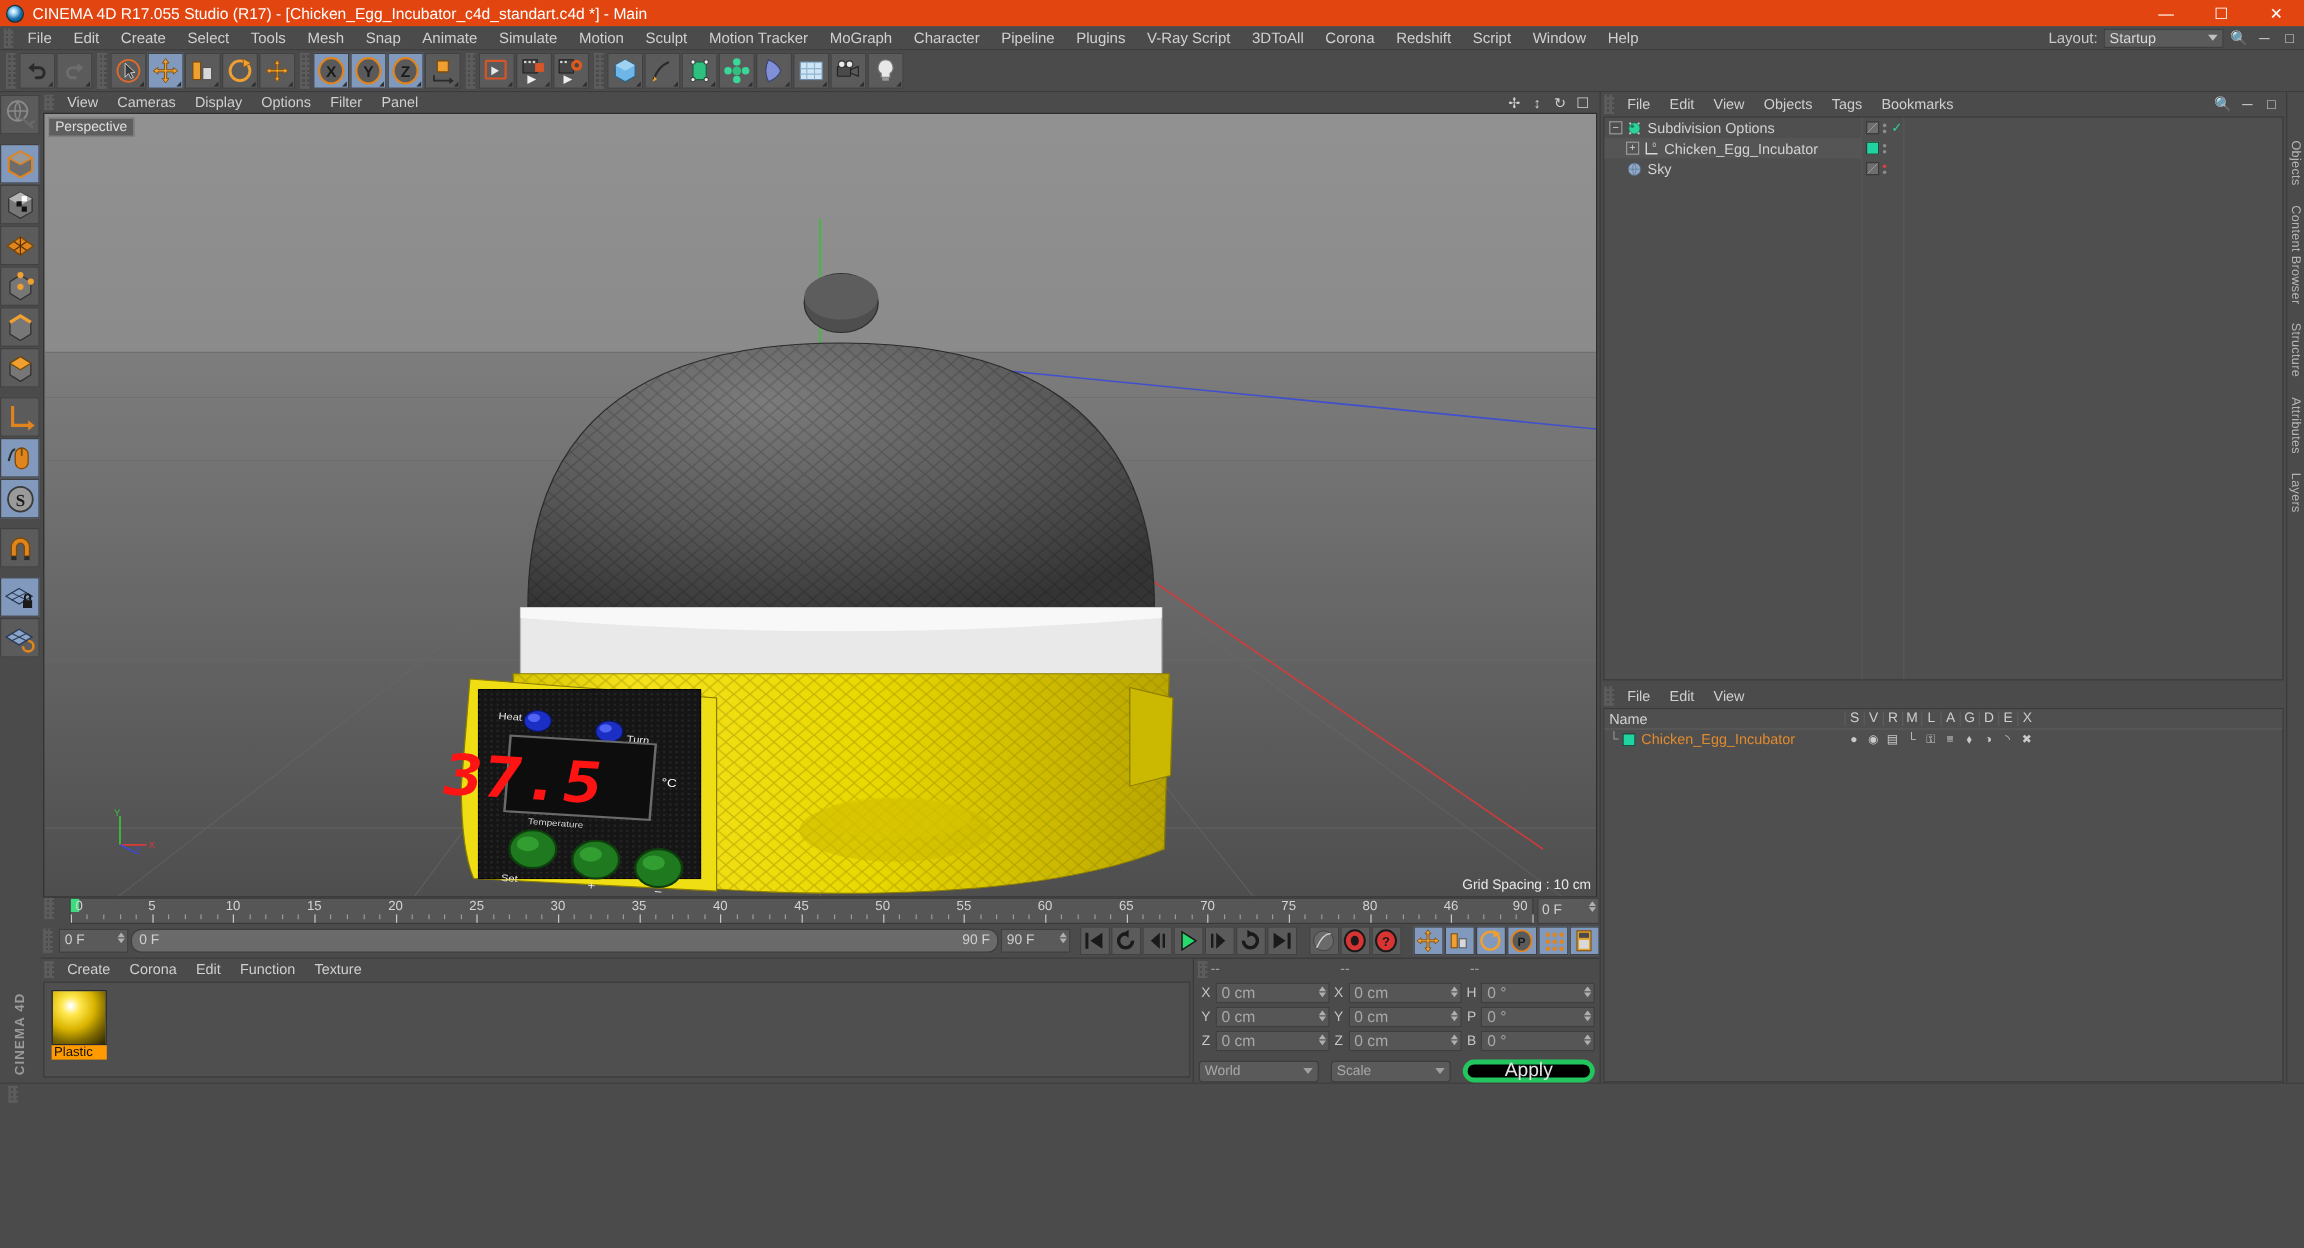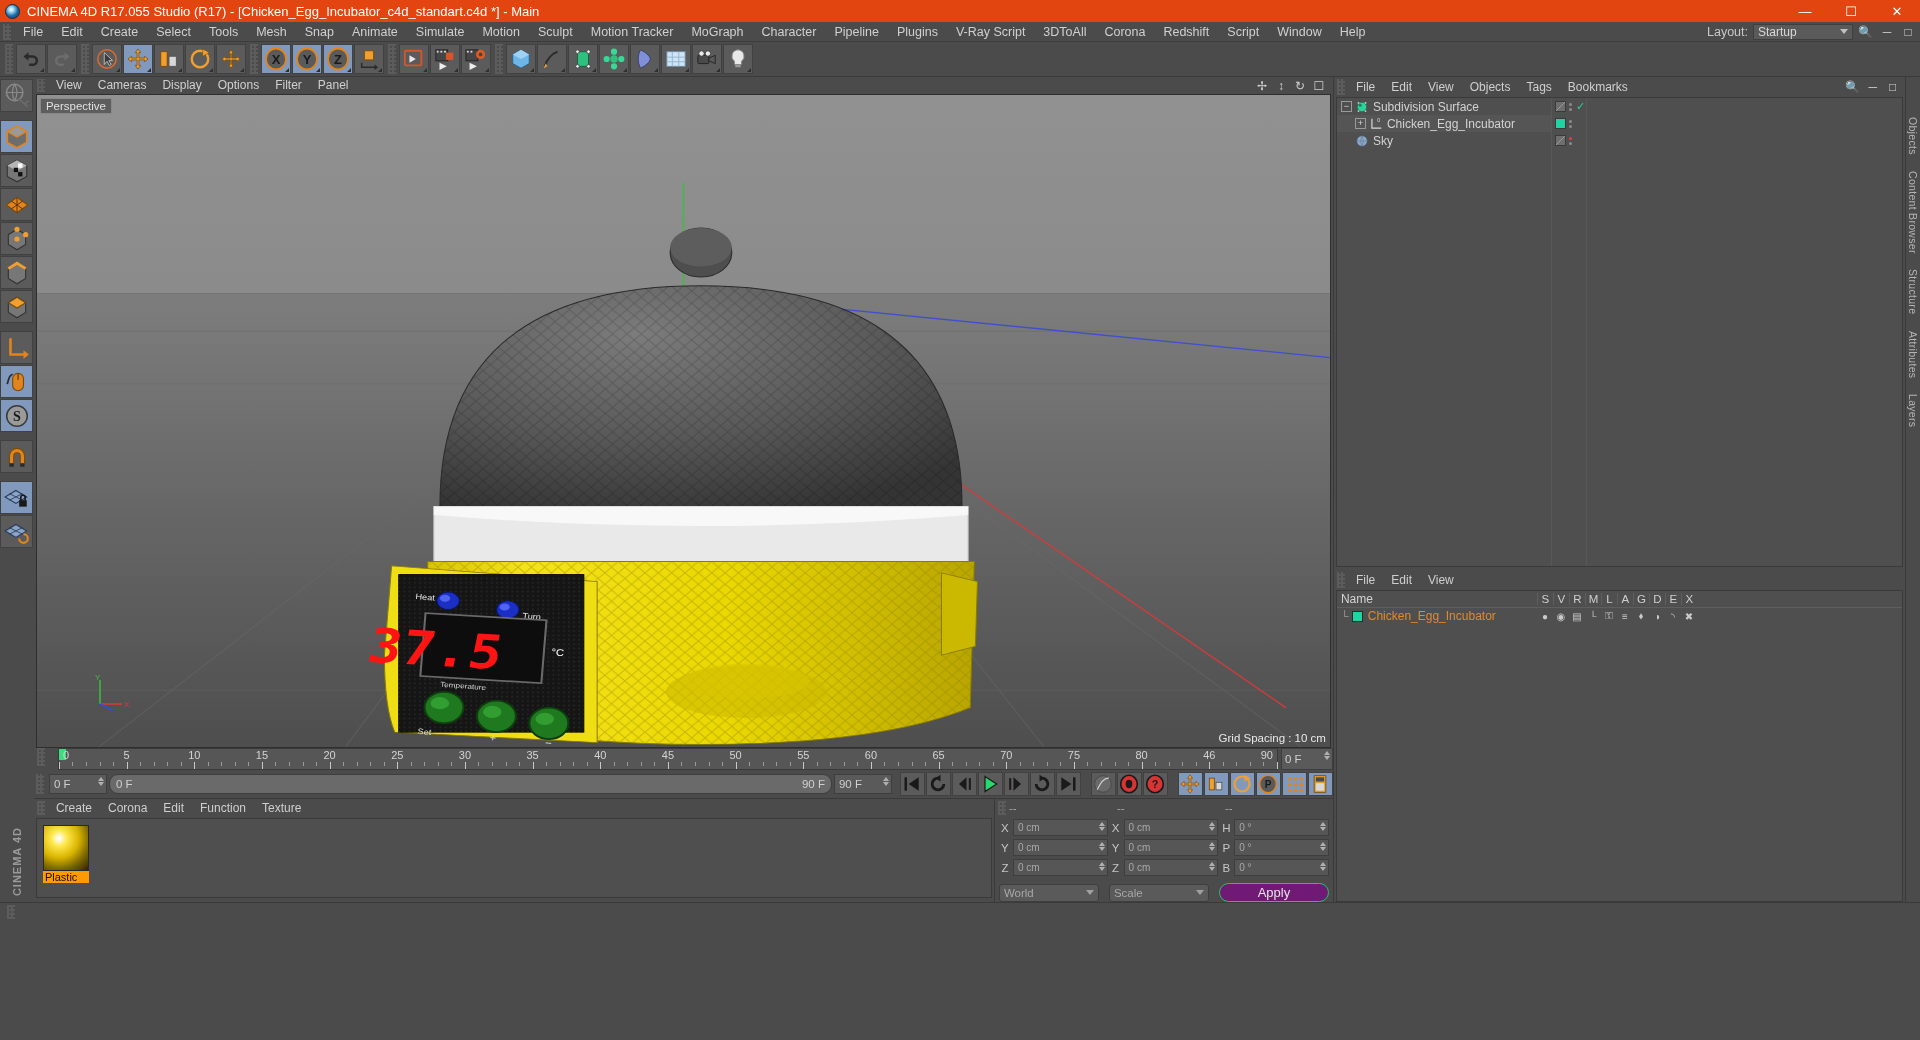--- a/index.html
+++ b/index.html
@@ -104,29 +104,29 @@
       radial-gradient(circle at 34% 28%, #fff 2%, #ffe84d 18%, #d9b400 46%, #806a00 70%, #2a2400 100%),
       repeating-conic-gradient(#bbb 0% 25%, #eee 0% 50%); }
   .matchip .nm { background:#ff9a00; color:#111; font-size:11px; text-align:left; padding:0 2px; }
 
   #coordmgr { flex:1; background:#4b4b4b; border-top:1px solid #3a3a3a; border-left:1px solid #3a3a3a; }
   #coordhdr { height:18px; display:flex; align-items:center; font-size:11.5px; color:#a9a9a9; }
   #coordhdr span { flex:1; text-align:left; }
   #coordgrid { padding:2px 4px; }
   .crow { display:flex; align-items:center; gap:2px; margin-bottom:3px; }
   .clab { width:12px; font-size:11.5px; color:#c6c6c6; text-align:center; }
-  .cfield { flex:1; height:17px; background:#565656; border:1px solid #3e3e3e; font-size:10px;
+  .cfield { flex:1; height:17px; background:#565656; border:1px solid #3e3e3e; font-size:13px;
      color:#a8a8a8; display:flex;align-items:center;padding:0 12px 0 4px; position:relative; }
   .crow2 { display:flex; align-items:center; gap:10px; padding:2px 4px 0 4px; }
   .csel { width:100px;height:18px;background:#5a5a5a;border:1px solid #3e3e3e;font-size:11.5px;
      color:#a8a8a8; display:flex;align-items:center;padding:0 4px; position:relative; border-radius:3px;}
   .csel .arw{position:absolute;right:4px;width:0;height:0;border-left:4px solid transparent;
      border-right:4px solid transparent;border-top:5px solid #a0a0a0;}
-  #applybtn { margin-left:auto; width:110px;height:19px;background:#701a75;border:1px solid #22c55e;
-     border-radius:10px; font-size:13px;color:#e4e4e4;display:flex;align-items:center;justify-content:center; }
+  #applybtn { margin-left:auto; width:110px;height:19px;background:#000000;border:4px solid #22c55e;
+     border-radius:10px; font-size:16px;color:#e4e4e4;display:flex;align-items:center;justify-content:center; }
 
   
   #right { width:640px; background:#4b4b4b; display:flex; flex-direction:column;
      border-left:1px solid #3a3a3a; }
   #objmgr { height:490px; display:flex; flex-direction:column; }
   .omhdr { height:20px; display:flex; align-items:center; background:#4b4b4b; }
   .omhdr .om { padding:0 8px; font-size:12px; line-height:20px; color:#cfcfcf; }
   .omhdr .right-ic { margin-left:auto; display:flex; gap:4px; padding-right:4px; }
   #omtree { flex:1; background:#4f4f4f; border:1px solid #3a3a3a; margin:0 2px; position:relative; display:flex; }
   #omtree .treecol { width:215px; border-right:1px solid #585858; }
@@ -1040,21 +1040,21 @@
               <div class="oico">
                 <svg xmlns="http://www.w3.org/2000/svg" width="16" height="16" viewBox="0 0 24 24">
                   <circle cx="12" cy="12" r="8" fill="#2fd19a" stroke="#0d6a4c"></circle>
                   <circle cx="9" cy="9" r="2.6" fill="#1a7f5e"></circle>
                   <circle cx="6" cy="5" r="1.6" fill="#d0d0d0"></circle>
                   <circle cx="18" cy="5" r="1.6" fill="#d0d0d0"></circle>
                   <circle cx="6" cy="19" r="1.6" fill="#d0d0d0"></circle>
                   <circle cx="18" cy="19" r="1.6" fill="#d0d0d0"></circle>
                 </svg>
               </div>
-              <span>Subdivision Surface</span>
+              <span>Subdivision Options</span>
             </div>
             <div class="orow alt" style="padding-left: 18px;">
               <div class="expander">+</div>
               <div class="oico">
                 <svg xmlns="http://www.w3.org/2000/svg" width="16" height="16" viewBox="0 0 24 24">
                   <path d="M5 3 V19 H21" fill="none" stroke="#d8d8d8" stroke-width="2"></path>
                   <text x="14" y="9" font-size="9" fill="#d8d8d8" font-family="Liberation Sans, sans-serif">0</text>
                 </svg>
               </div>
               <span>Chicken_Egg_Incubator</span>

